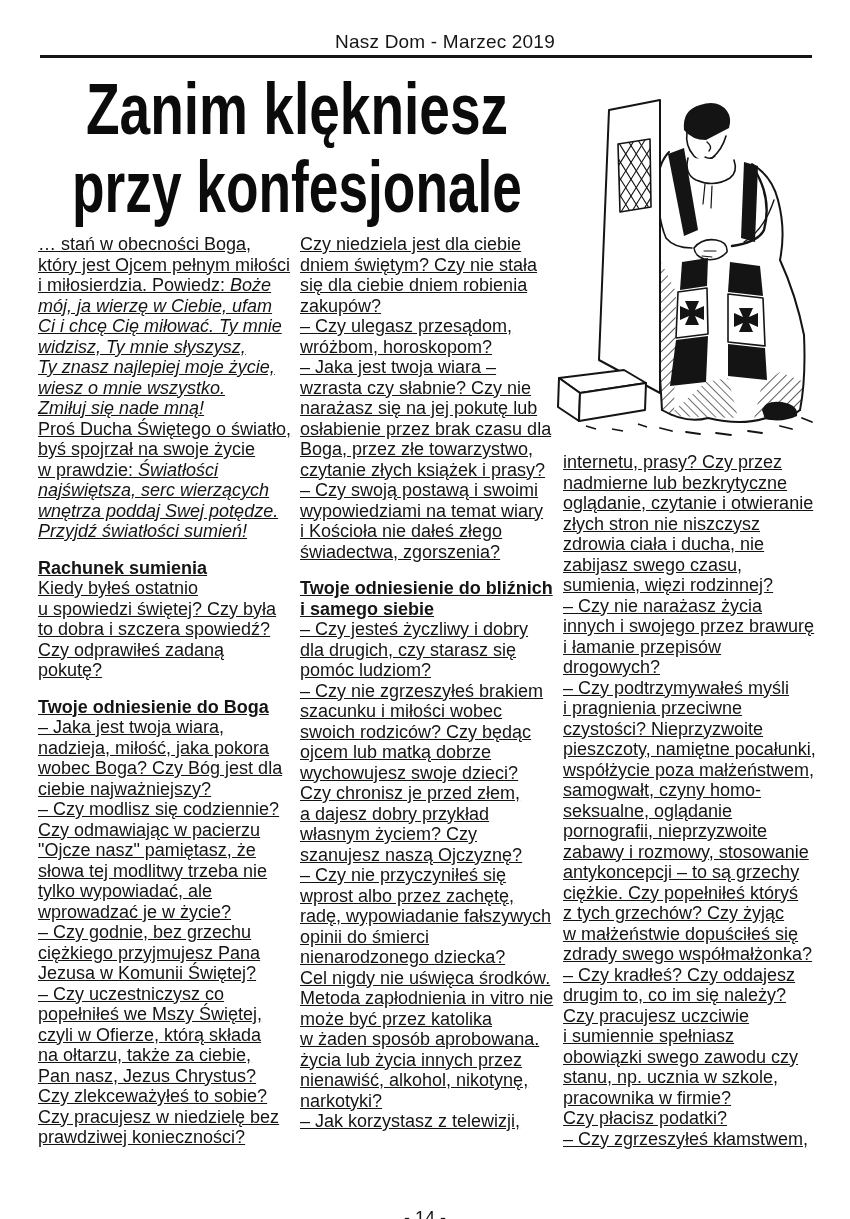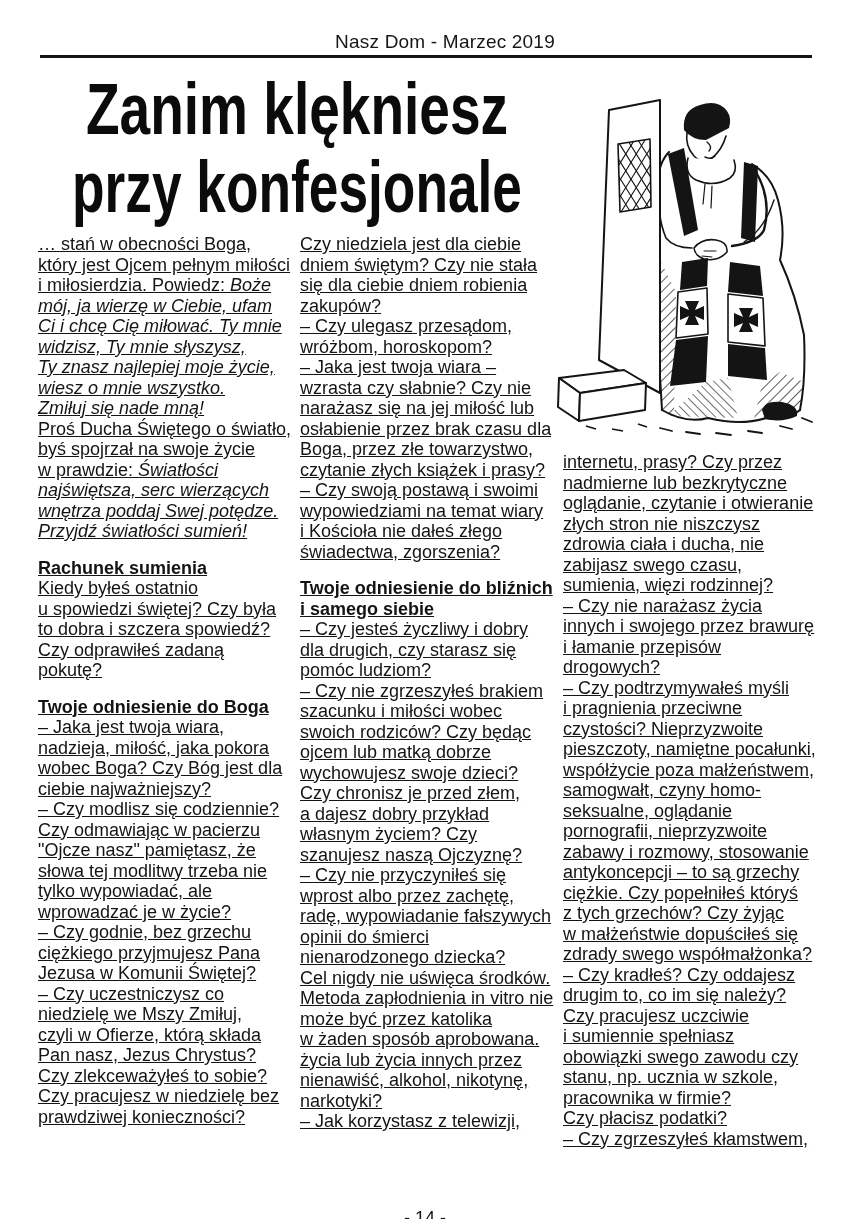--- a/index.html
+++ b/index.html
@@ -157,39 +157,40 @@
         <div class="line"><span class="n">– Czy modlisz się codziennie?</span></div>
         <div class="line"><span class="n">Czy odmawiając w pacierzu</span></div>
         <div class="line"><span class="n">"Ojcze nasz" pamiętasz, że</span></div>
         <div class="line"><span class="n">słowa tej modlitwy trzeba nie</span></div>
         <div class="line"><span class="n">tylko wypowiadać, ale</span></div>
         <div class="line"><span class="n">wprowadzać je w życie?</span></div>
         <div class="line"><span class="n">– Czy godnie, bez grzechu</span></div>
         <div class="line"><span class="n">ciężkiego przyjmujesz Pana</span></div>
         <div class="line"><span class="n">Jezusa w Komunii Świętej?</span></div>
         <div class="line"><span class="n">– Czy uczestniczysz co</span></div>
-        <div class="line"><span class="n">niedzielę we Mszy Zmiłuj,</span></div>
+        <div class="line"><span class="n">popełniłeś we Mszy Świętej,</span></div>
         <div class="line"><span class="n">czyli w Ofierze, którą składa</span></div>
+        <div class="line"><span class="n">na ołtarzu, także za ciebie,</span></div>
         <div class="line"><span class="n">Pan nasz, Jezus Chrystus?</span></div>
         <div class="line"><span class="n">Czy zlekceważyłeś to sobie?</span></div>
         <div class="line"><span class="n">Czy pracujesz w niedzielę bez</span></div>
         <div class="line"><span class="n">prawdziwej konieczności?</span></div>
       </div>
     </div>
   <div class="col" id="col2">
       <div class="block para">
         <div class="line"><span class="n">Czy niedziela jest dla ciebie</span></div>
         <div class="line"><span class="n">dniem świętym? Czy nie stała</span></div>
         <div class="line"><span class="n">się dla ciebie dniem robienia</span></div>
         <div class="line"><span class="n">zakupów?</span></div>
         <div class="line"><span class="n">– Czy ulegasz przesądom,</span></div>
         <div class="line"><span class="n">wróżbom, horoskopom?</span></div>
         <div class="line"><span class="n">– Jaka jest twoja wiara –</span></div>
         <div class="line"><span class="n">wzrasta czy słabnie? Czy nie</span></div>
-        <div class="line"><span class="n">narażasz się na jej miłość lub</span></div>
+        <div class="line"><span class="n">narażasz się na jej pokutę lub</span></div>
         <div class="line"><span class="n">osłabienie przez brak czasu dla</span></div>
         <div class="line"><span class="n">Boga, przez złe towarzystwo,</span></div>
         <div class="line"><span class="n">czytanie złych książek i prasy?</span></div>
         <div class="line"><span class="n">– Czy swoją postawą i swoimi</span></div>
         <div class="line"><span class="n">wypowiedziami na temat wiary</span></div>
         <div class="line"><span class="n">i Kościoła nie dałeś złego</span></div>
         <div class="line"><span class="n">świadectwa, zgorszenia?</span></div>
       </div>
       <div class="block heading">
         <div class="line"><span class="n">Twoje odniesienie do bliźnich</span></div>

